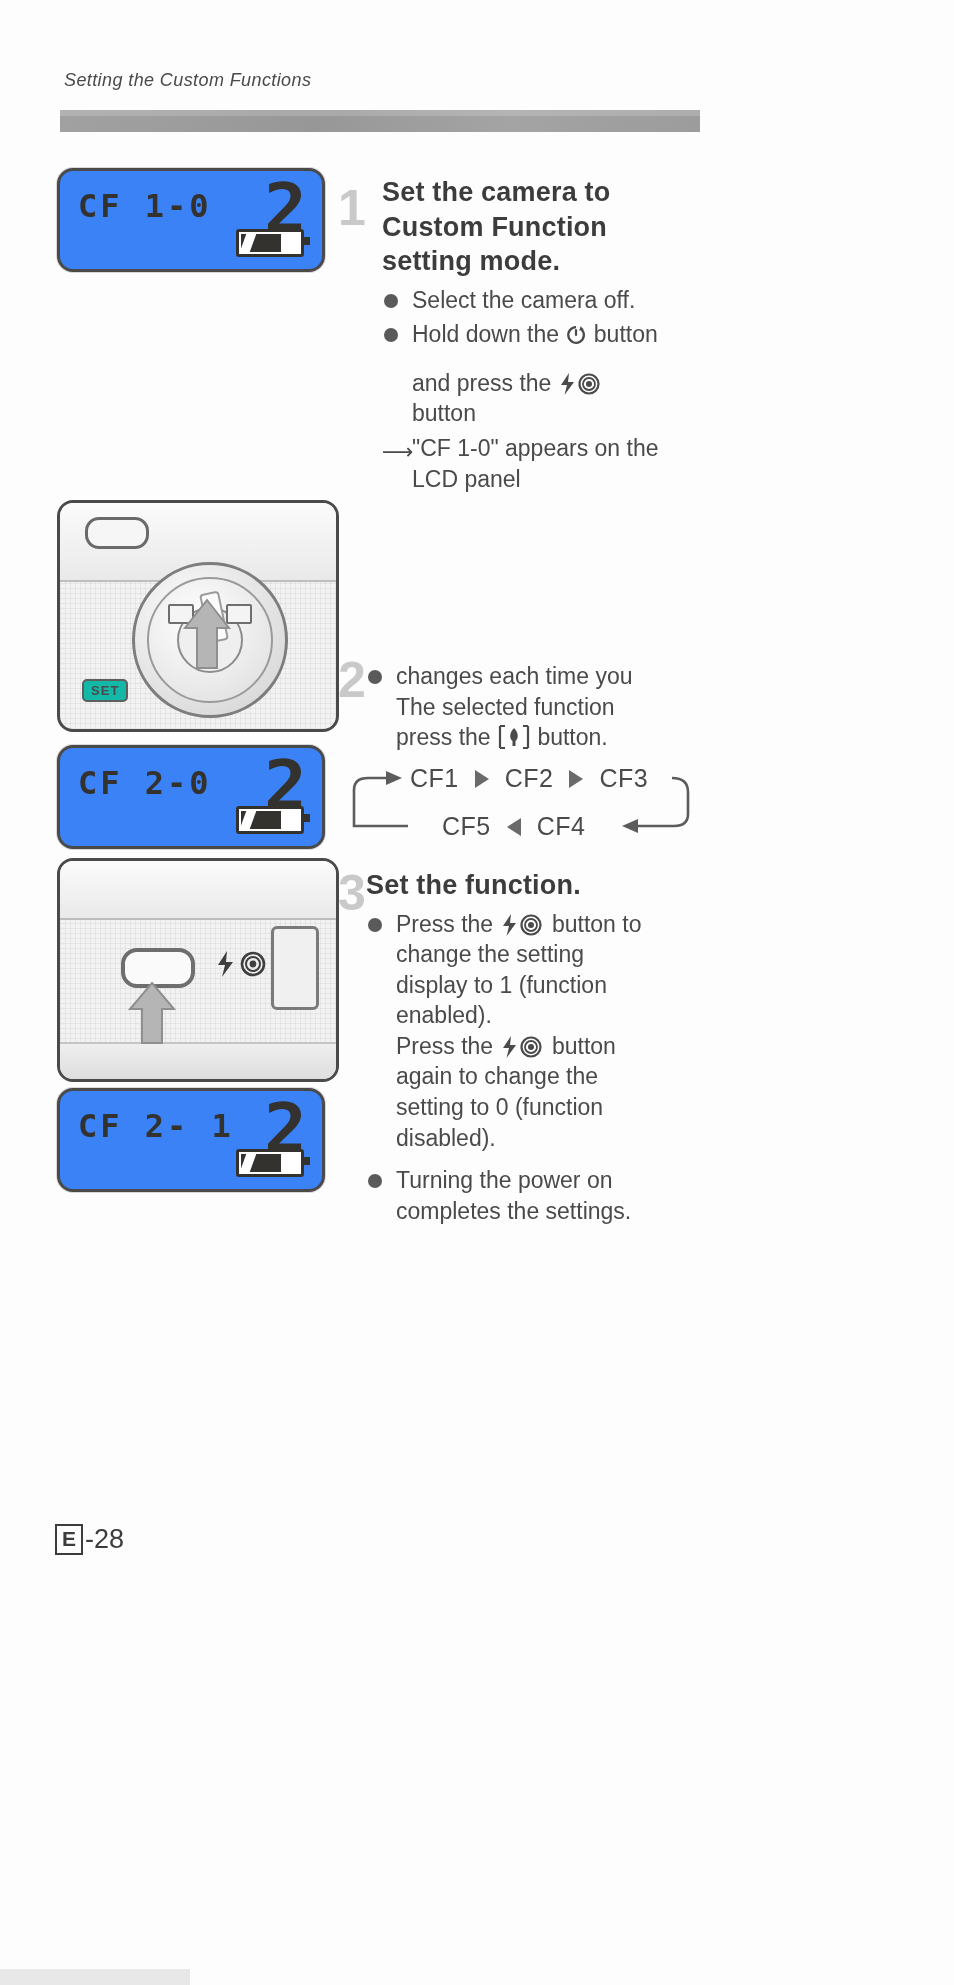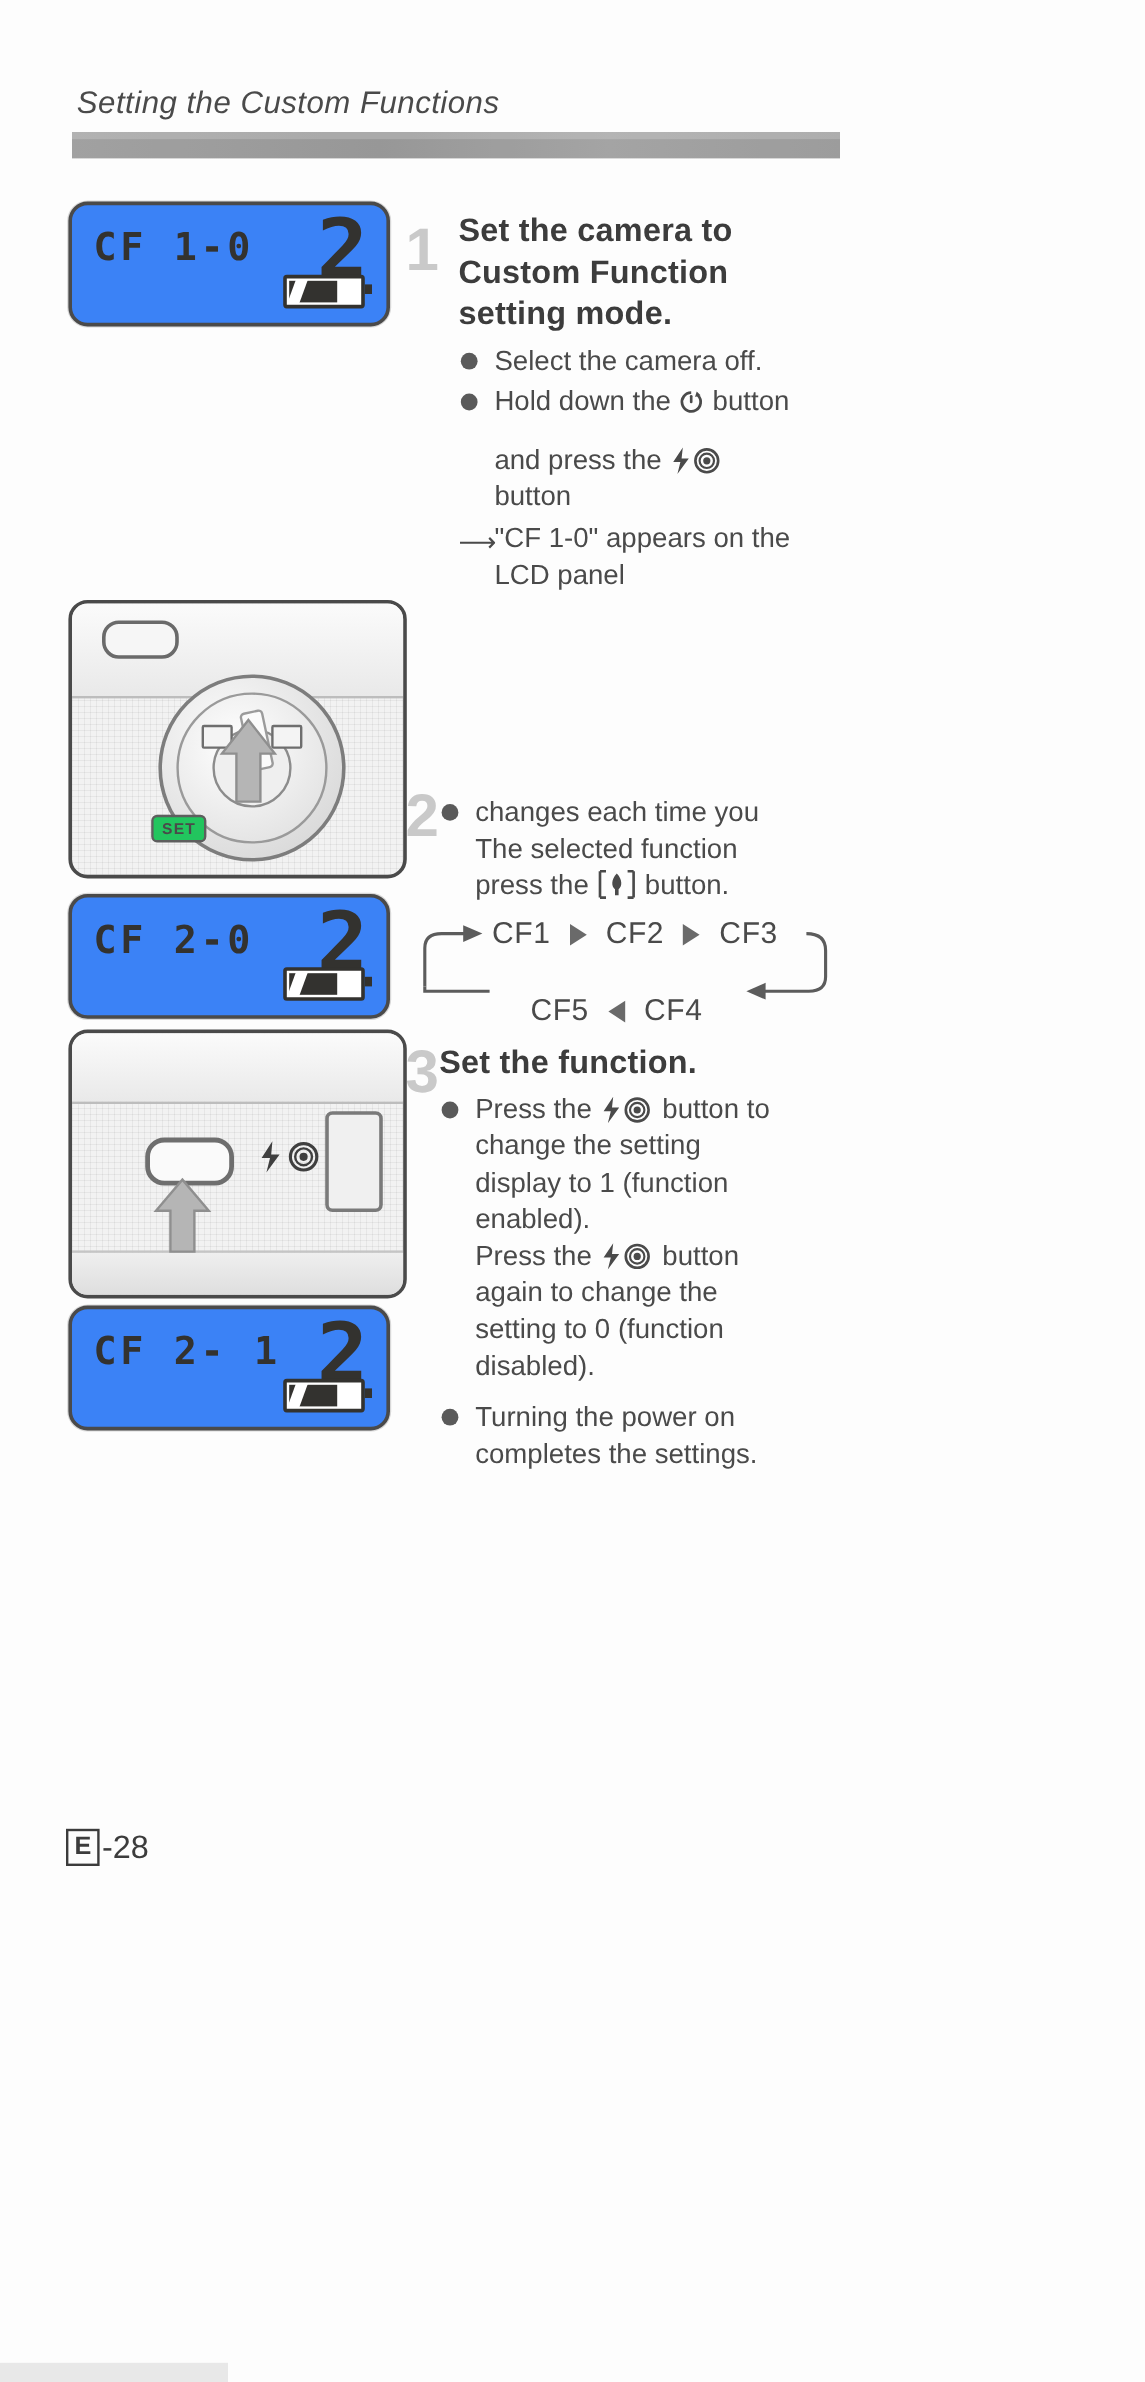--- a/index.html
+++ b/index.html
@@ -3,21 +3,21 @@
 <meta charset="utf-8">
 <style>
   html,body{margin:0;padding:0;background:#ffffff;}
   body{width:954px;height:1985px;position:relative;
        font-family:"Liberation Sans","DejaVu Sans",sans-serif;
        color:#3a3a3a;overflow:hidden;}
 
   .page{position:absolute;inset:0;background:#fdfdfd;}
 
   
-  .hdr-title{position:absolute;left:64px;top:70px;font-size:26px;font-style:italic;
+  .hdr-title{position:absolute;left:64px;top:70px;font-size:18px;font-style:italic;
              color:#4a4a4a;letter-spacing:.4px;font-family:"Liberation Sans",sans-serif;}
   .hdr-bar{position:absolute;left:60px;top:110px;width:640px;height:22px;
            background:linear-gradient(90deg,#9a9a9a 0%,#8f8f8f 40%,#9d9d9d 70%,#949494 100%);
            opacity:.92;}
   .hdr-bar:after{content:"";position:absolute;left:0;top:0;right:0;height:6px;
            background:rgba(255,255,255,.18);}
 
   
   .lcd{position:absolute;border:3px solid #4a4a4a;border-radius:16px;background:#3b82f6;
        box-shadow:0 0 0 1px #d8d8d8;}
@@ -51,22 +51,22 @@
       border:3px solid #7d7d7d;background:radial-gradient(circle at 35% 30%,#fafafa,#d2d2d2);}
   .dial-mid{position:absolute;left:12px;top:12px;right:12px;bottom:12px;border-radius:50%;
       border:2px solid #9a9a9a;background:radial-gradient(circle at 40% 35%,#fff,#dcdcdc);}
   .dial-in{position:absolute;left:28px;top:28px;right:28px;bottom:28px;border-radius:50%;
       border:2px solid #8c8c8c;background:#efefef;}
   .dial-slot{position:absolute;left:46%;top:18%;width:16px;height:46px;border-radius:4px;
       background:#fbfbfb;border:2px solid #9b9b9b;transform:rotate(-12deg);}
   .dial-ico{position:absolute;width:22px;height:16px;border:2px solid #6e6e6e;border-radius:2px;
       background:#f4f4f4;}
   .setbadge{position:absolute;left:8%;bottom:12%;padding:2px 7px;border:2px solid #5e5e5e;
-      border-radius:5px;font-size:13px;font-weight:700;color:#4a4a4a;background:#22c55e;
-      letter-spacing:1px;margin-left:44px;}
+      border-radius:5px;font-size:13px;font-weight:700;color:#4a4a4a;background:#14b8a6;
+      letter-spacing:1px;}
   .shutterbtn{position:absolute;left:9%;top:6%;width:58px;height:26px;border-radius:14px;
       border:3px solid #6a6a6a;background:#f6f6f6;}
 
   
   .ptr{position:absolute;color:#a9a9a9;}
   .ptr svg{display:block;}
 
   
   .step{position:absolute;}
   .stepnum{position:absolute;font-size:50px;font-weight:700;color:#c9c9c9;line-height:1;
@@ -228,21 +228,21 @@
       <path d="M18 70 L18 74 L72 74" fill="none" stroke="#5c5c5c" stroke-width="2.6"></path>
       <path d="M302 67 L286 74 L302 81 Z" fill="#5c5c5c"></path>
     </svg>
     <div class="row" style="left:74px;top:12px;">
       <span>CF1</span>
       <span class="tri"></span>
       <span>CF2</span>
       <span class="tri"></span>
       <span>CF3</span>
     </div>
-    <div class="row" style="left:106px;top:76px;">
+    <div class="row" style="left:106px;top:60px;">
       <span>CF5</span>
       <span class="tri left"></span>
       <span>CF4</span>
     </div>
   </div>
 
   <div class="photo" style="left:57px;top:858px;width:276px;height:218px;">
     <div class="grain"></div>
     <div class="body-top" style="height:26%;"></div>
     <div class="body-bot"></div>

